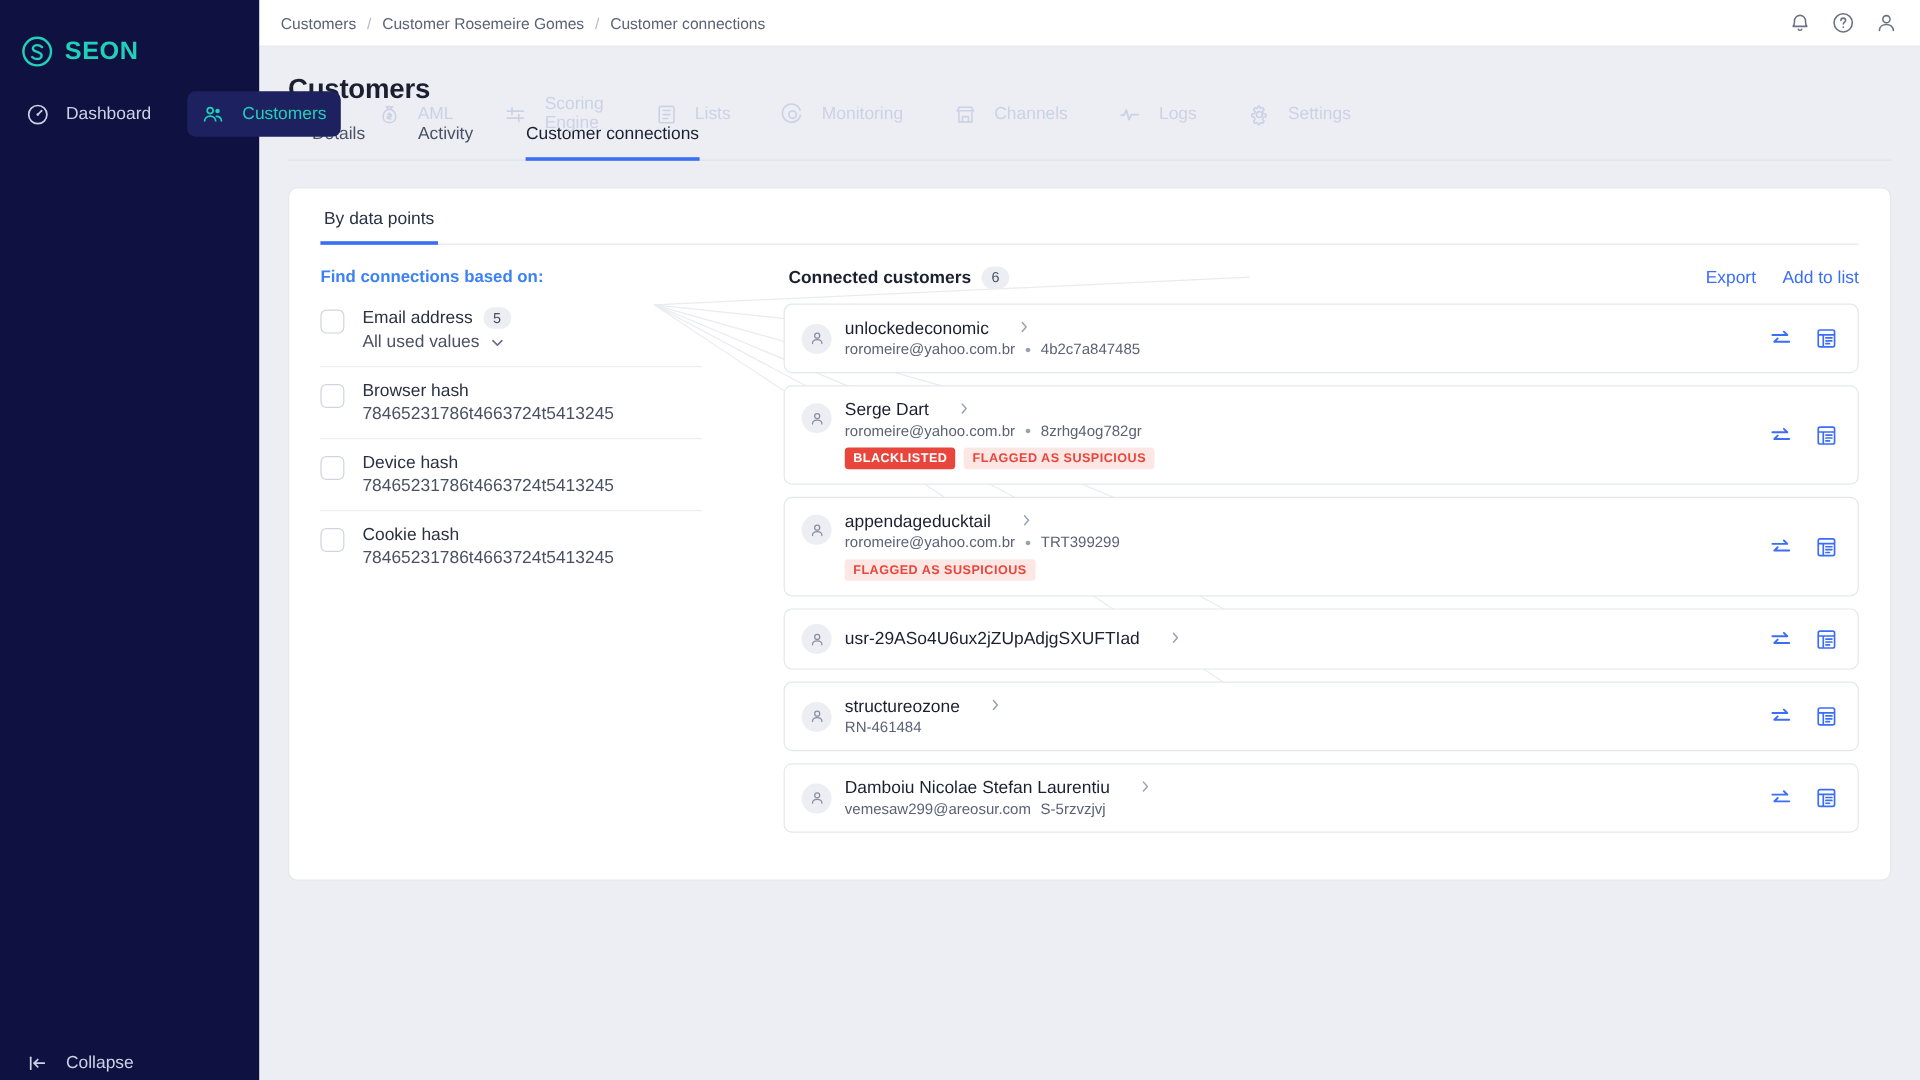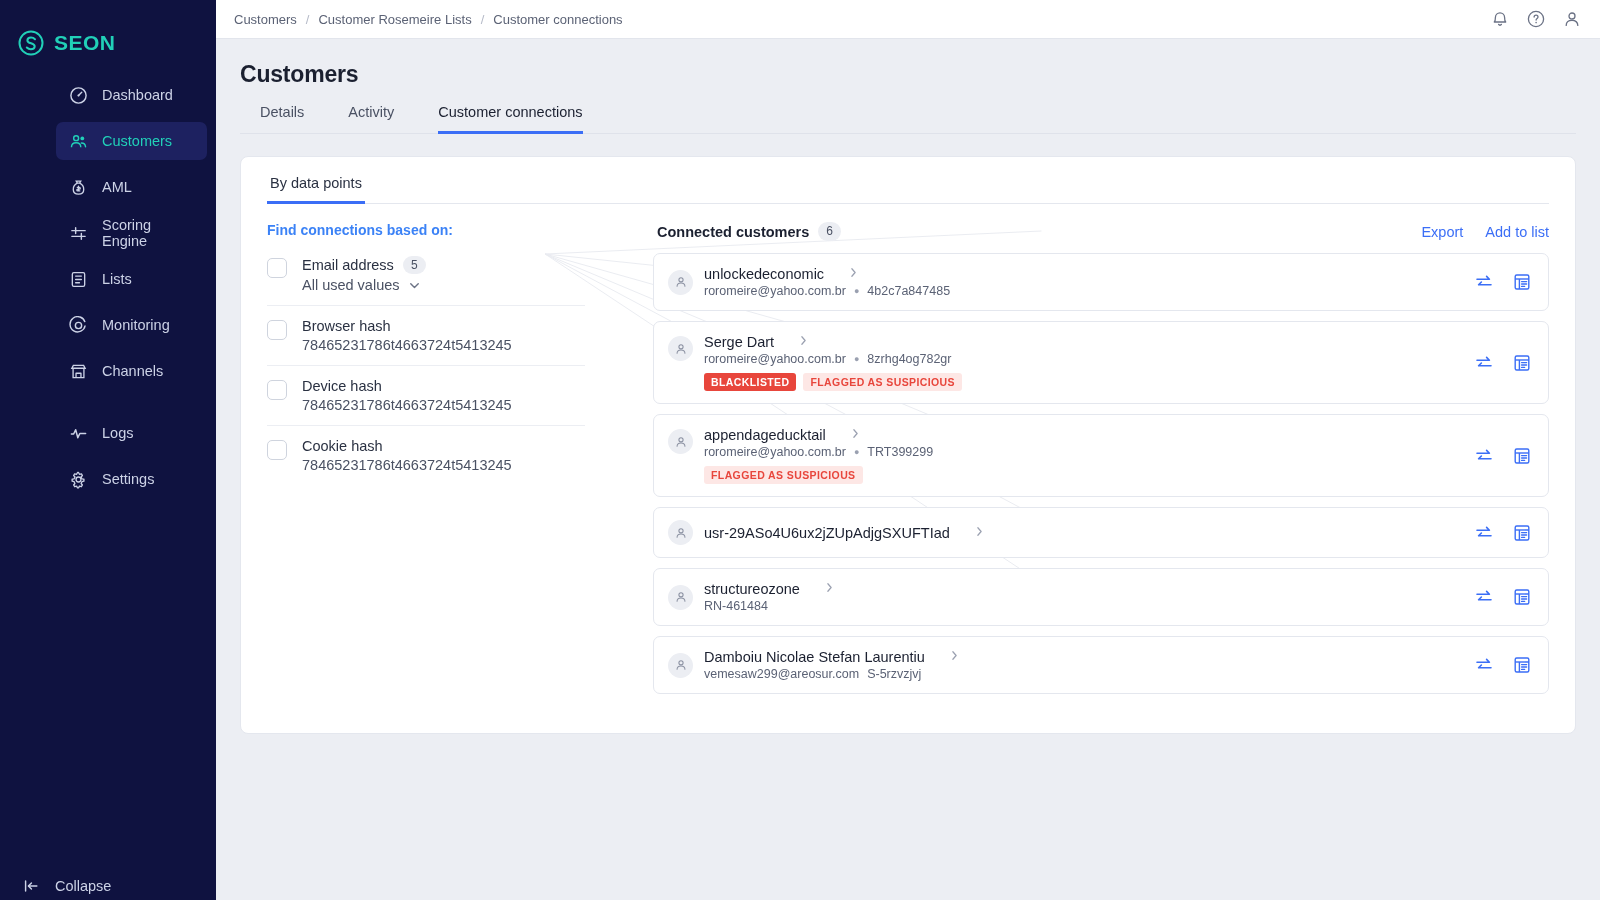--- a/index.html
+++ b/index.html
@@ -11,21 +11,21 @@
   .app { display: flex; width: 1600px; height: 900px; }
 
   
   .sidebar {
     width: 216px; height: 900px; background: #0f1240;
     display: flex; flex-direction: column; flex: none; position: relative;
   }
   .logo-row { display: flex; align-items: center; gap: 9px; padding: 22px 0 0 17px; height: 64px; }
   .logo-mark { width: 28px; height: 28px; flex: none; }
   .logo-text { color: #21d0b8; font-size: 21px; font-weight: 600; letter-spacing: .5px; }
-  .nav { margin-top: 12px; display: flex; flex-direction: column; margin-left: 47px; }
+  .nav { margin-top: 12px; display: flex; flex-direction: row; }
   .nav-item {
     display: flex; align-items: center; gap: 14px;
     height: 38px; margin: 0 9px 8px 9px; padding: 0 12px;
     border-radius: 7px; color: #ccd2e6; font-size: 14.5px; cursor: pointer;
   }
   .nav-item .ico { width: 20px; height: 20px; flex: none; display: flex; align-items: center; justify-content: center; }
   .nav-item.active { background: #1d2160; color: #21d0b8; }
   .nav-gap { height: 16px; }
   .collapse {
     position: absolute; left: 0; bottom: 4px; width: 216px;
@@ -254,21 +254,21 @@
       <span>Collapse</span>
     </div>
   </aside>
 
   <div class="main">
 
     <div class="topbar">
       <div class="crumbs">
         <span class="crumb">Customers</span>
         <span class="sep">/</span>
-        <span class="crumb">Customer Rosemeire Lists</span>
+        <span class="crumb">Customer Rosemeire Gomes</span>
         <span class="sep">/</span>
         <span class="crumb last">Customer connections</span>
       </div>
       <div class="topbar-icons">
         <span class="ti">
           <svg width="20" height="20" viewBox="0 0 20 20" fill="none" stroke="currentColor" stroke-width="1.3">
             <path d="M5.4 8.4a4.6 4.6 0 019.2 0c0 3.4 1.1 4.6 1.1 4.6H4.3s1.1-1.2 1.1-4.6z" stroke-linejoin="round"></path>
             <path d="M8.6 15.4a1.6 1.6 0 002.8 0" stroke-linecap="round"></path>
           </svg>
         </span>

